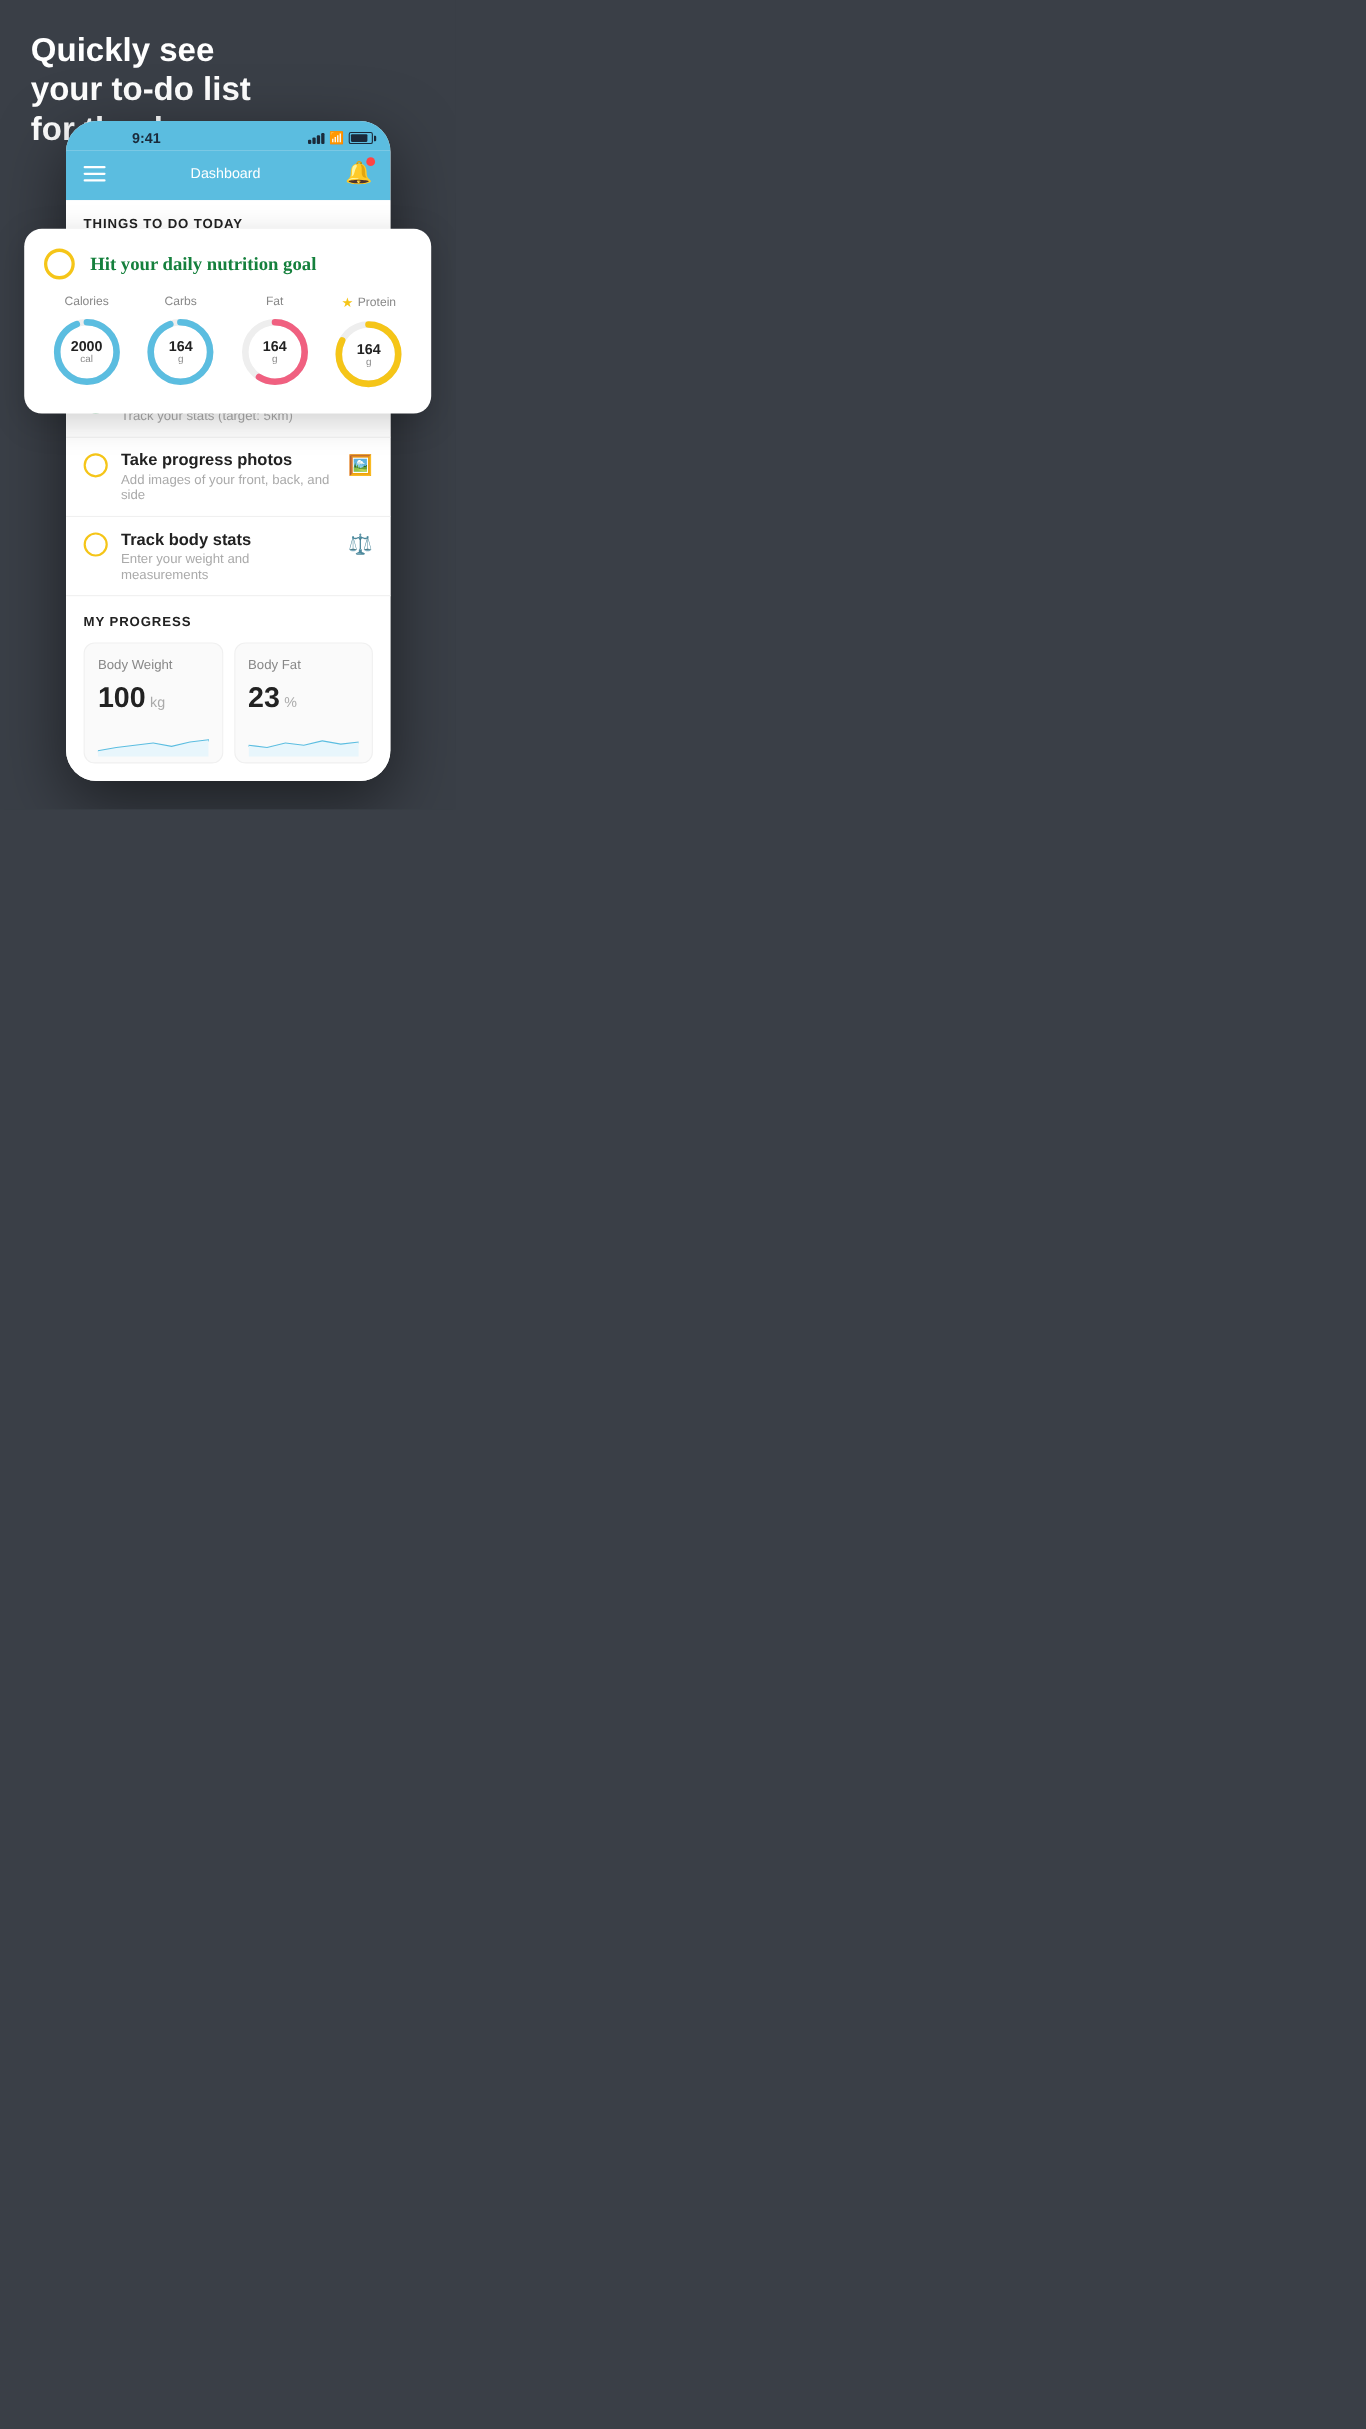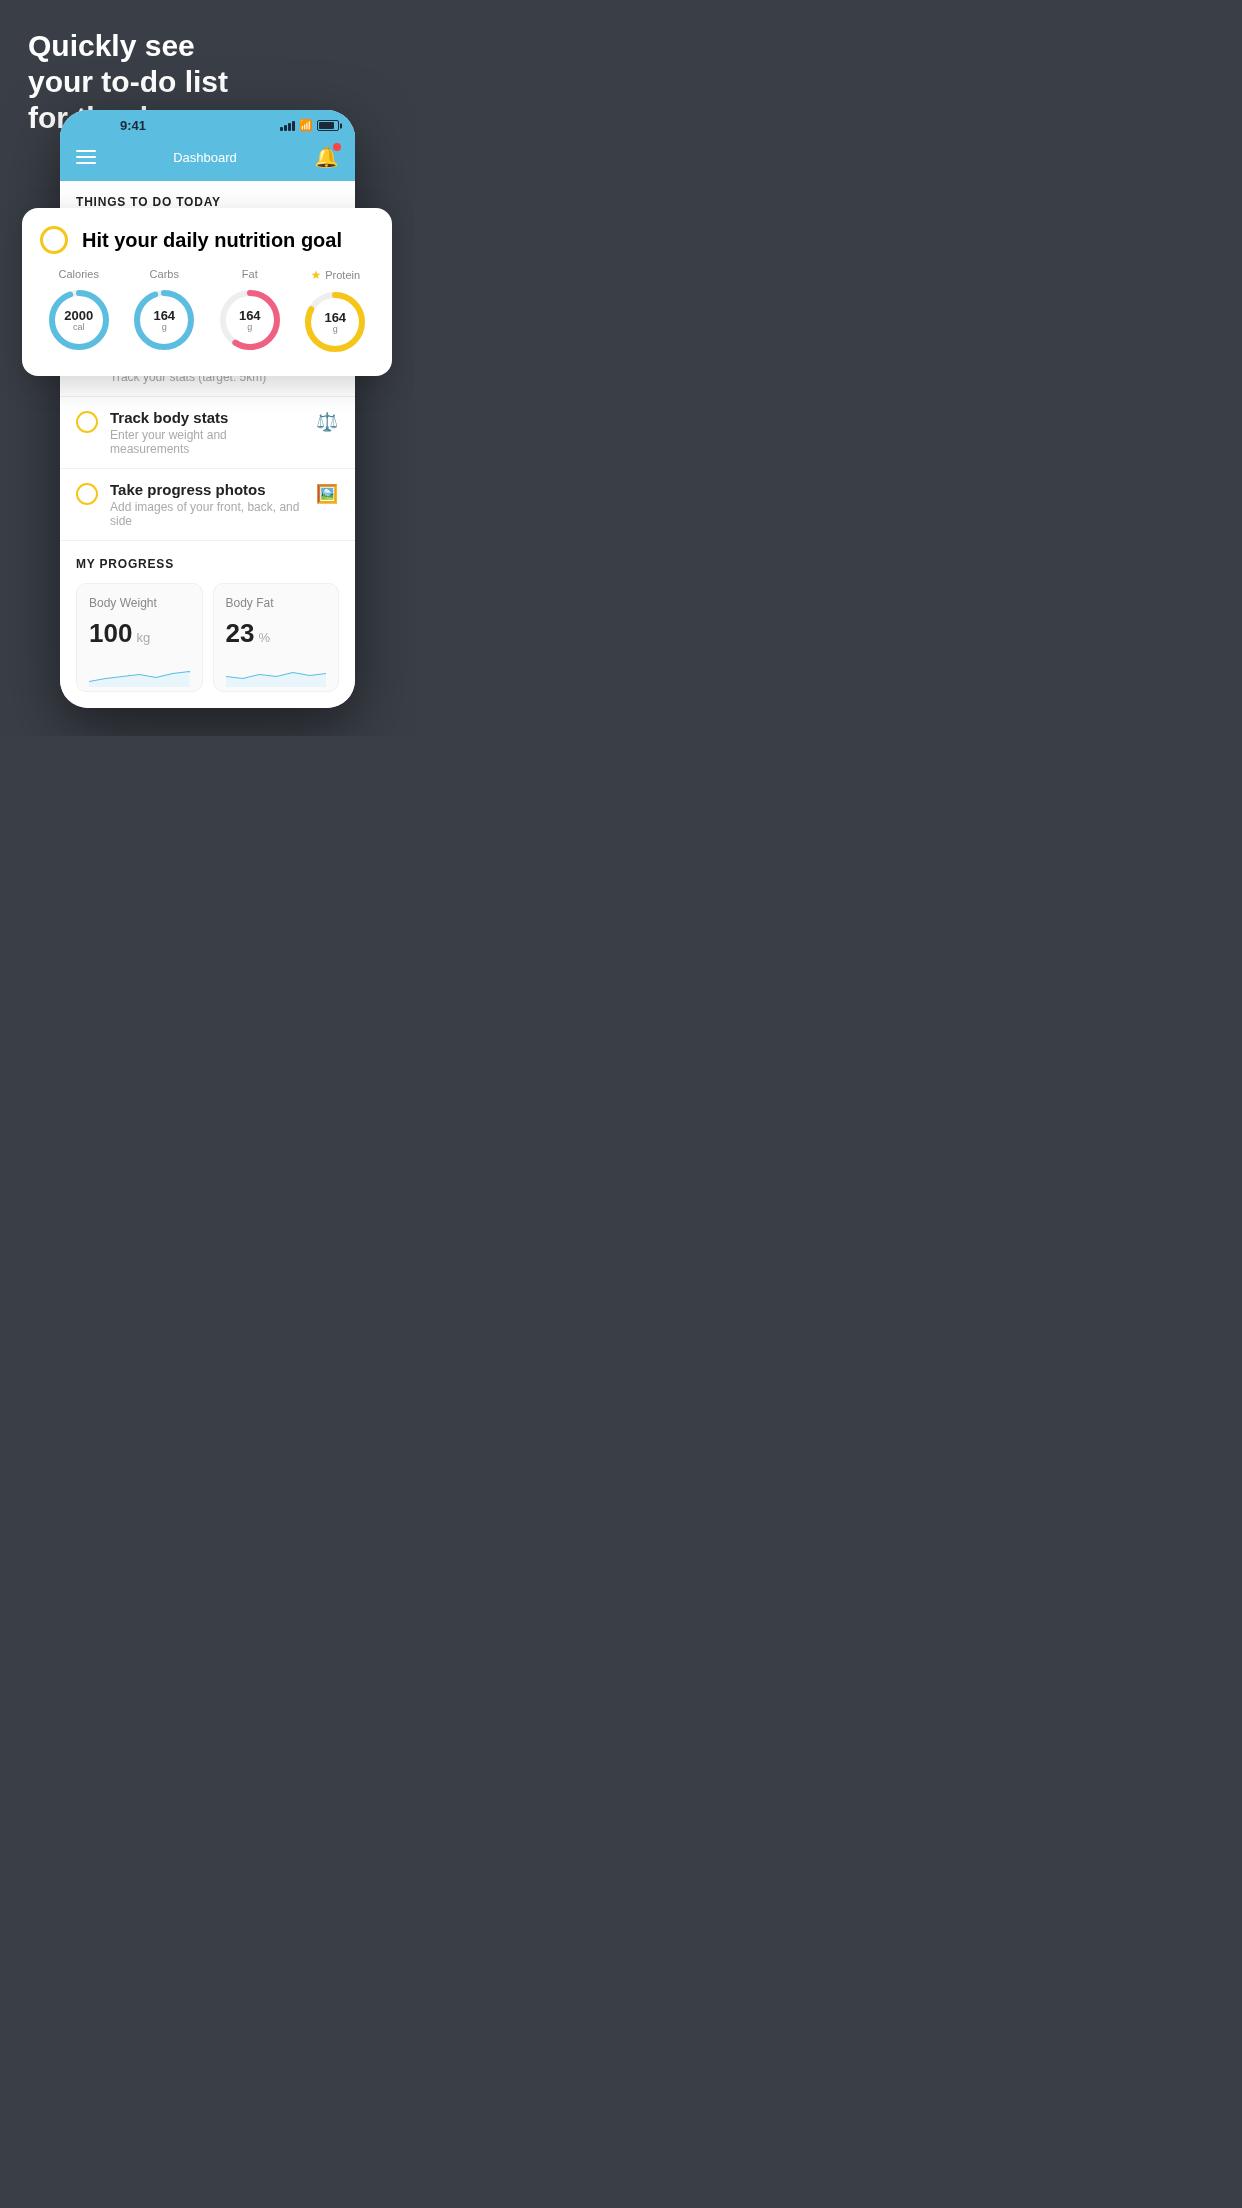--- a/index.html
+++ b/index.html
@@ -190,23 +190,24 @@
 
     .circle-check {
       width: 28px;
       height: 28px;
       border: 3px solid #f5c518;
       border-radius: 50%;
       flex-shrink: 0;
     }
 
     .card-title {
-      font-size: 20px;
+      font-size: 17px;
       font-weight: 600;
-      color: #000000;
+      color: #15803d;
+      font-family: Liberation Serif, serif;
     }
 
     .nutrition-row {
       display: flex;
       justify-content: space-around;
       gap: 8px;
     }
 
     .nutrition-item {
       display: flex;
@@ -464,33 +465,33 @@
           <div class="todo-text-block">
             <div class="todo-title">Running</div>
             <div class="todo-subtitle">Track your stats (target: 5km)</div>
           </div>
           <div class="todo-icon">👟</div>
         </div>
 
         <div class="todo-item">
           <div class="todo-circle-yellow"></div>
           <div class="todo-text-block">
-            <div class="todo-title">Track body stats</div>
-            <div class="todo-subtitle">Enter your weight and measurements</div>
-          </div>
-          <div class="todo-icon">⚖️</div>
+            <div class="todo-title">Take progress photos</div>
+            <div class="todo-subtitle">Add images of your front, back, and side</div>
+          </div>
+          <div class="todo-icon">🖼️</div>
         </div>
 
         <div class="todo-item">
           <div class="todo-circle-yellow"></div>
           <div class="todo-text-block">
-            <div class="todo-title">Take progress photos</div>
-            <div class="todo-subtitle">Add images of your front, back, and side</div>
-          </div>
-          <div class="todo-icon">🖼️</div>
+            <div class="todo-title">Track body stats</div>
+            <div class="todo-subtitle">Enter your weight and measurements</div>
+          </div>
+          <div class="todo-icon">⚖️</div>
         </div>
       </div>
 
       <div class="progress-section">
         <div class="progress-section-title">MY PROGRESS</div>
         <div class="progress-cards">
 
           <div class="progress-card">
             <div class="progress-card-title">Body Weight</div>
             <div class="progress-value">

